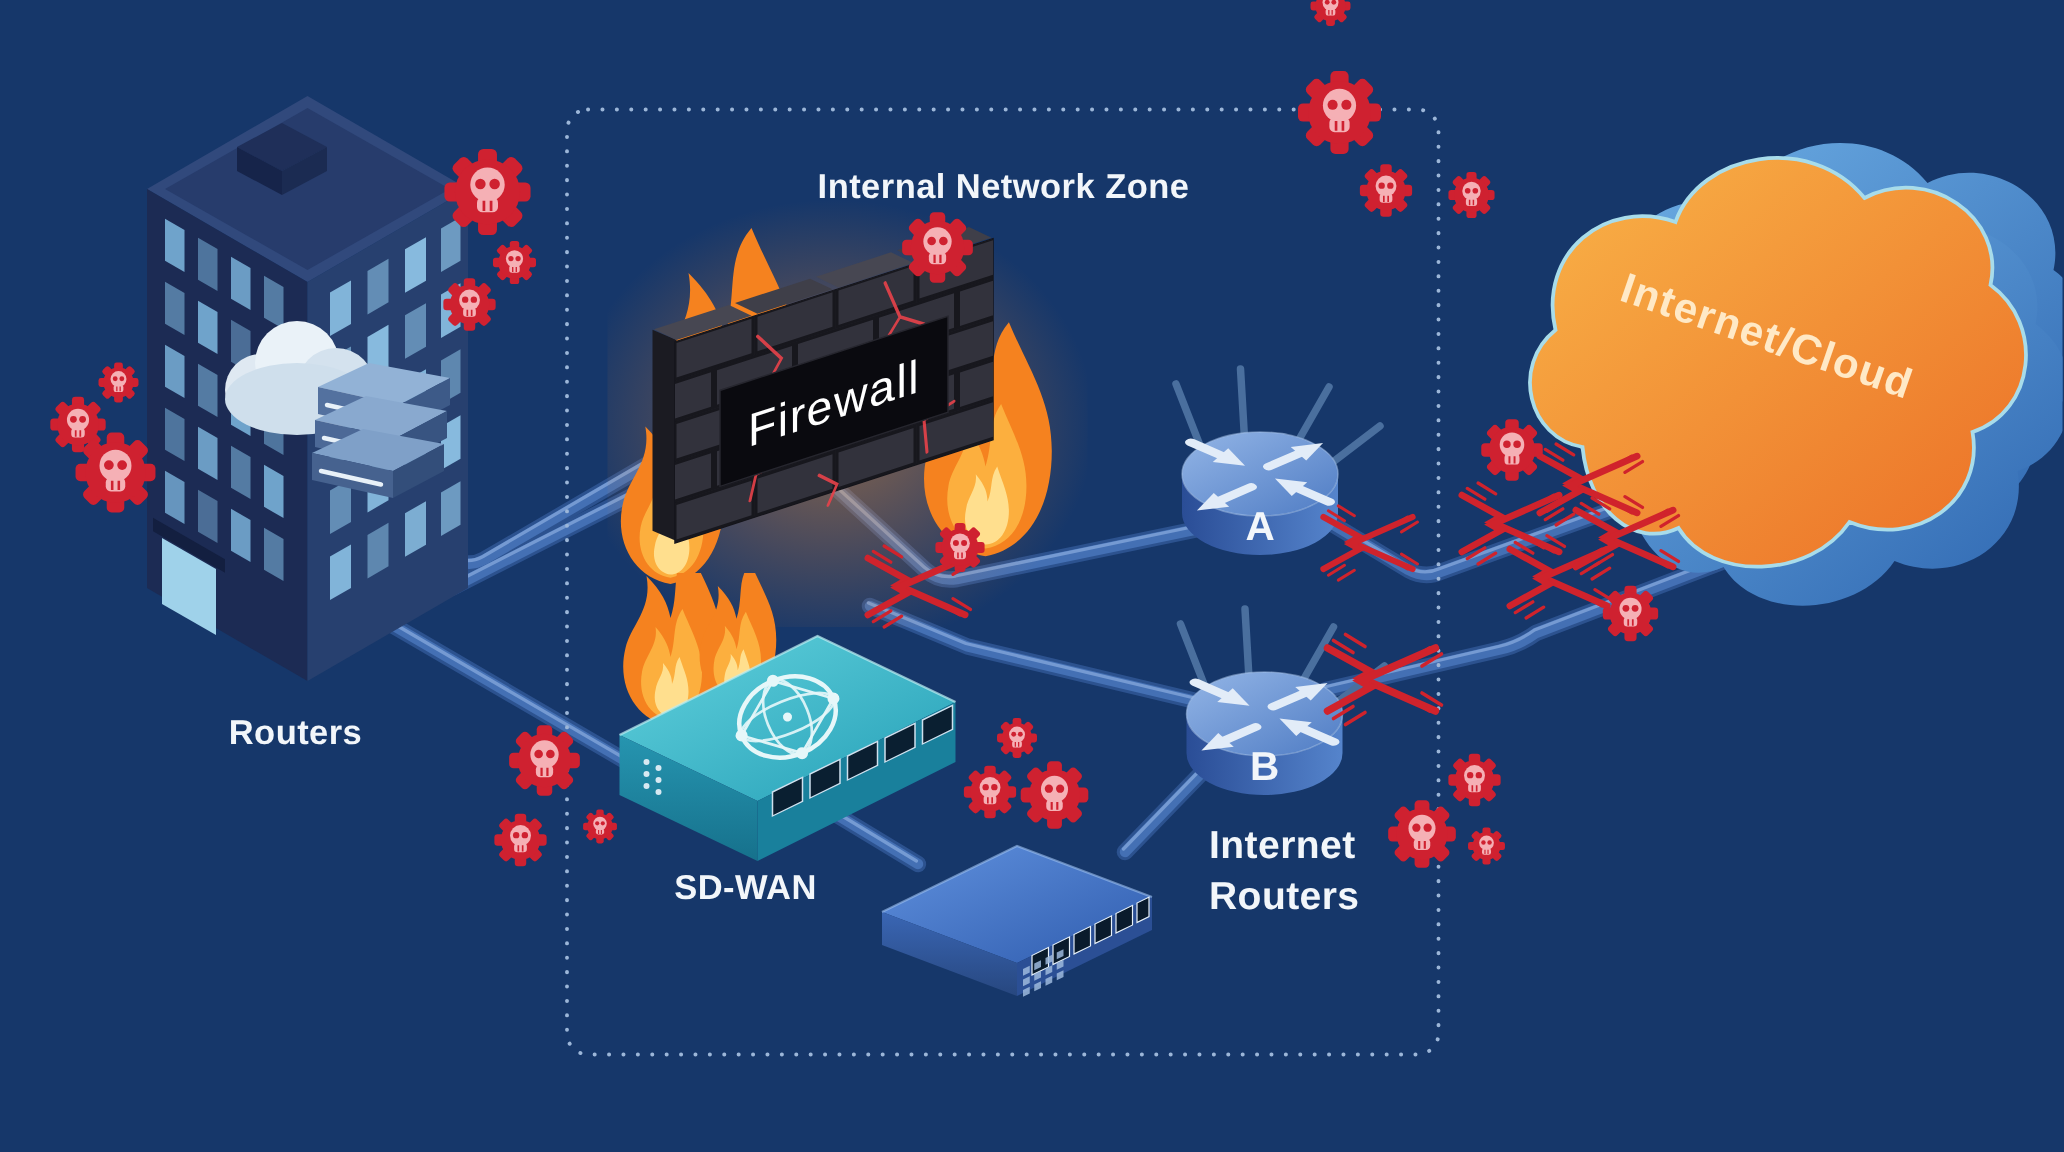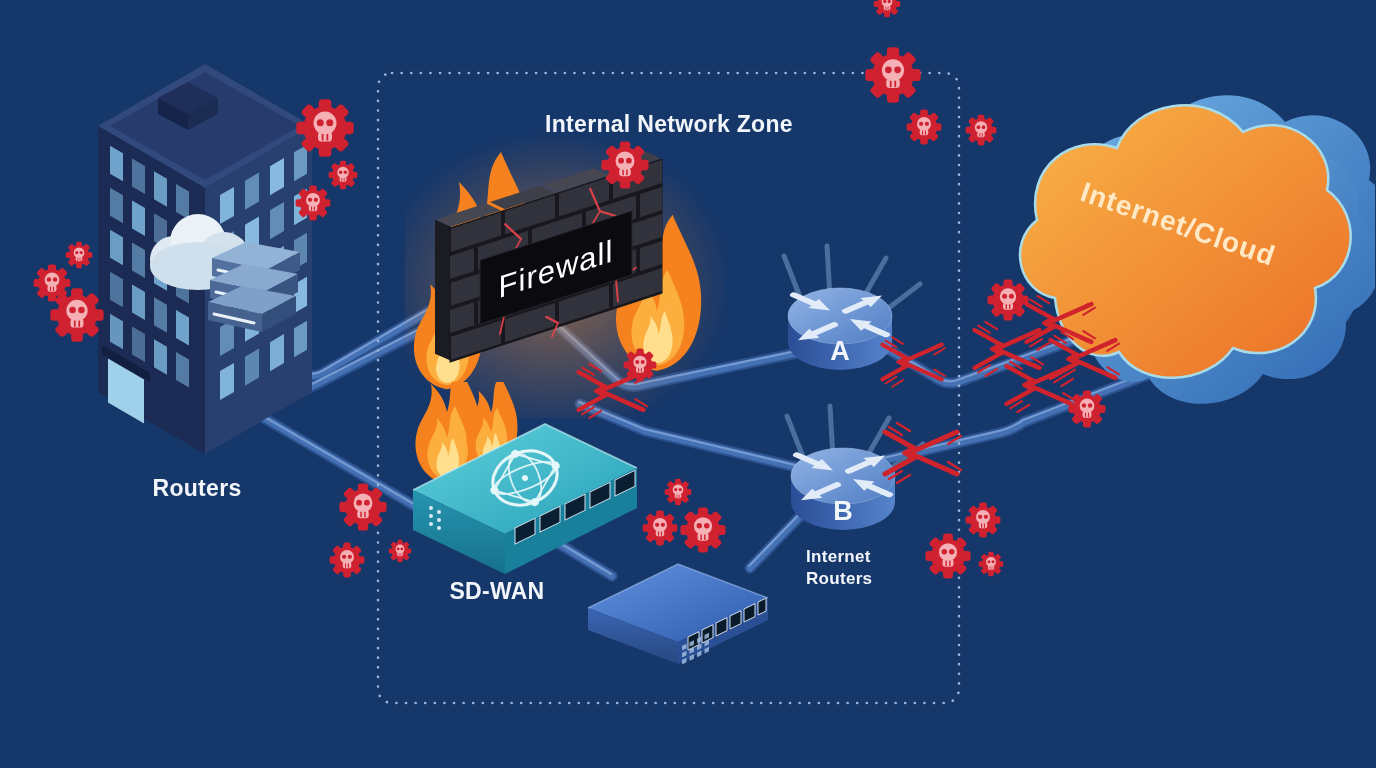--- a/index.html
+++ b/index.html
@@ -10,21 +10,21 @@
   }
   #stage svg{display:block;}
   .abs{position:absolute;}
   .lbl{
     position:absolute;z-index:6;color:var(--text,#f2f6fa);
     font-weight:600;letter-spacing:.3px;white-space:pre-line;line-height:1.32;
   }
   .lbl.center{transform:translateX(-50%);text-align:left;margin-top:24px;}
   #zone-title{font-size:23px;font-weight:700;}
   #business-label,#sdwan-label{font-size:23px;font-weight:700;}
-  #routers-caption{font-size:17px;font-weight:700;}
+  #routers-caption{font-size:26px;font-weight:700;}
   .layer1{z-index:1}.layer2{z-index:2}.layer3{z-index:3}.layer7{z-index:7}
 </style>
 </head>
 <body>
 
 <svg width="0" height="0" style="position:absolute" aria-hidden="true">
   <defs>
     <linearGradient id="gTealTop" x1="0" y1="0" x2="1" y2="1">
       <stop offset="0" stop-color="#62d2dd"></stop>
         <stop offset="1" stop-color="#259fb7"></stop>

